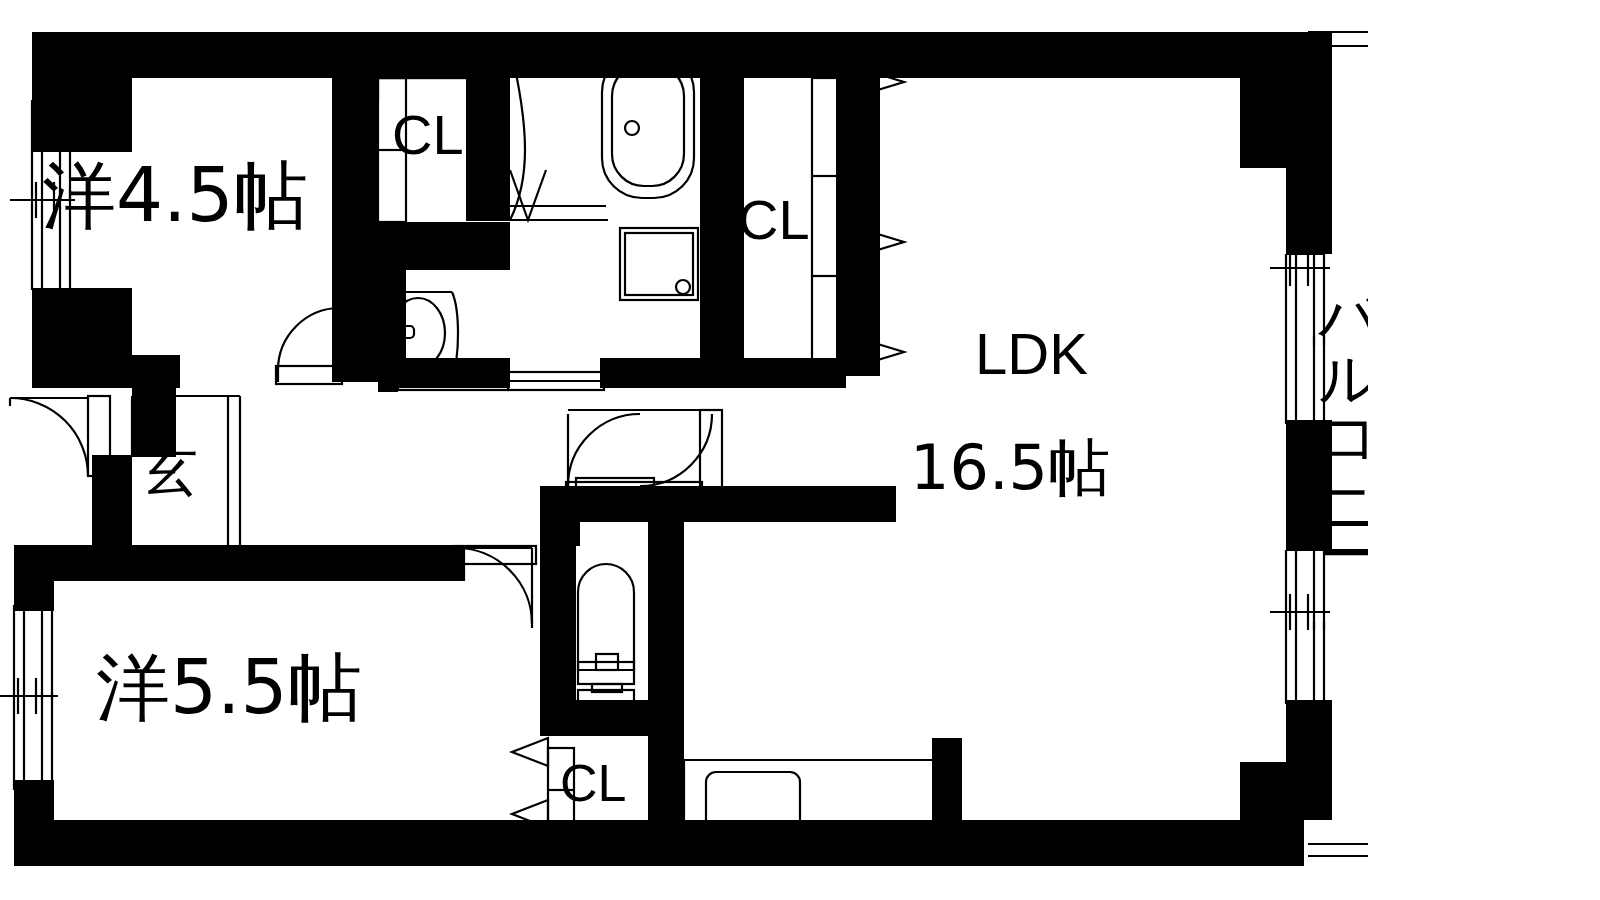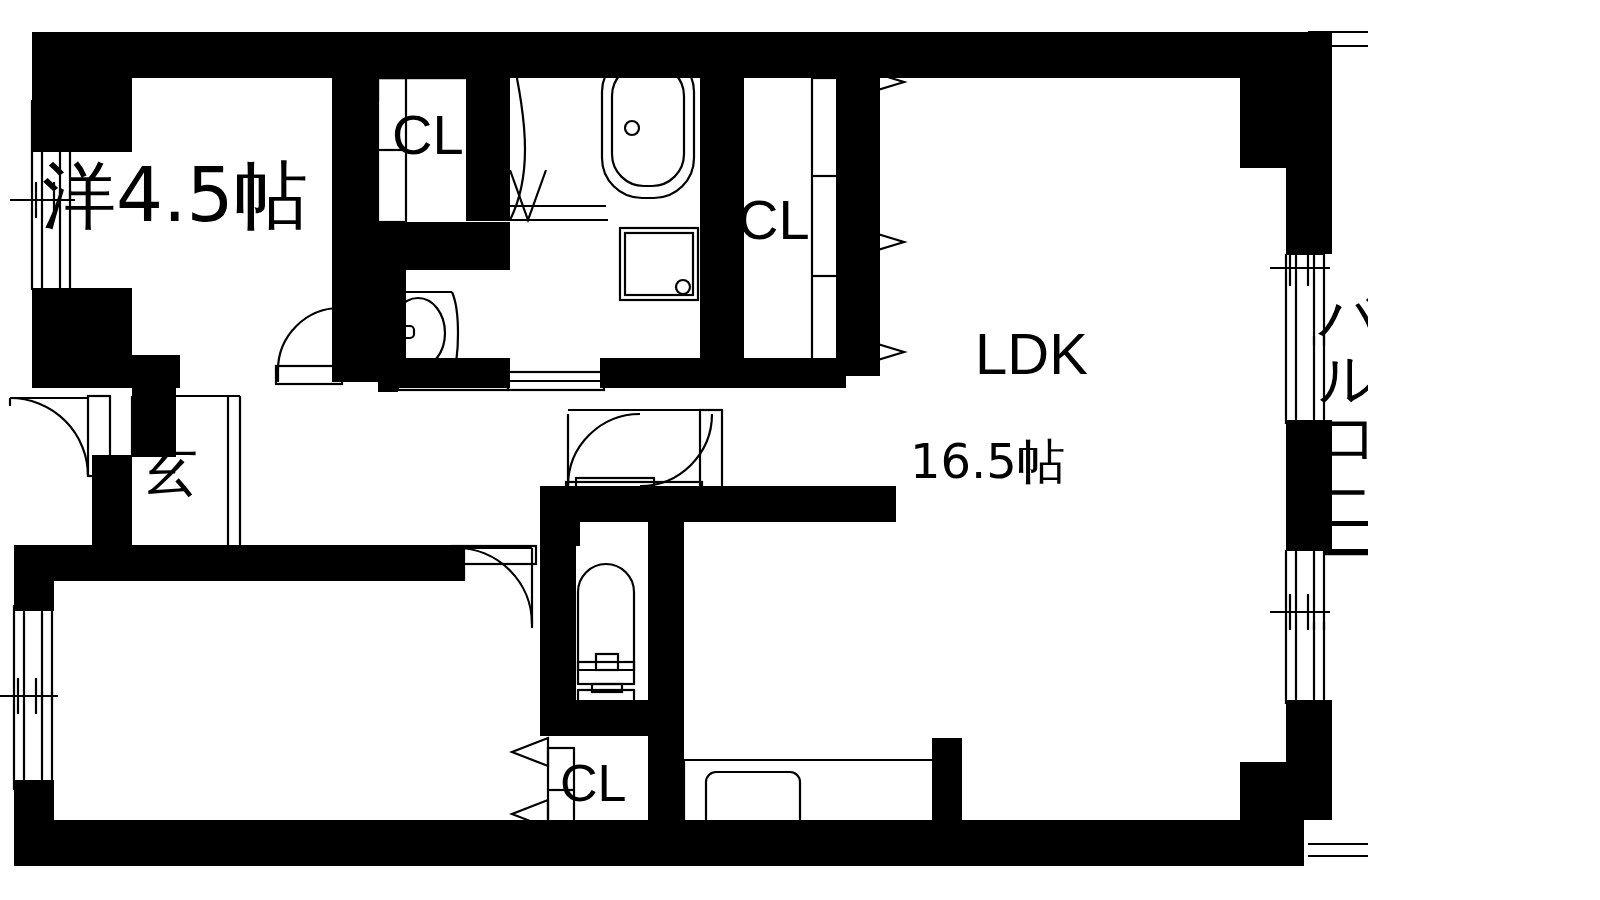--- a/index.html
+++ b/index.html
@@ -54,21 +54,21 @@
   .lbl-ldk {
     left: 975px;
     top: 325px;
     font-size: 58px;
     font-family: "Liberation Sans", sans-serif;
     font-weight: 400;
   }
   .lbl-ldk-area {
     left: 910px;
     top: 437px;
-    font-size: 48px;
+    font-size: 62px;
   }
   .lbl-cl-1 {
     left: 392px;
     top: 107px;
     font-size: 56px;
     font-family: "Liberation Sans", sans-serif;
   }
   .lbl-cl-2 {
     left: 738px;
     top: 192px;
@@ -364,16 +364,17 @@
   <div class="room-label lbl-cl-2">CL</div>
 
   <div class="room-label lbl-cl-3">CL</div>
 
   <div class="room-label lbl-genkan">玄</div>
 
   <div class="room-label lbl-ldk">LDK</div>
 
   <div class="room-label lbl-ldk-area">16.5帖</div>
 
+  <div class="room-label lbl-yo55">洋5.5帖</div>
 
   <div class="room-label lbl-balcony">バルコニー</div>
 
 </div>
 
 </body></html>

